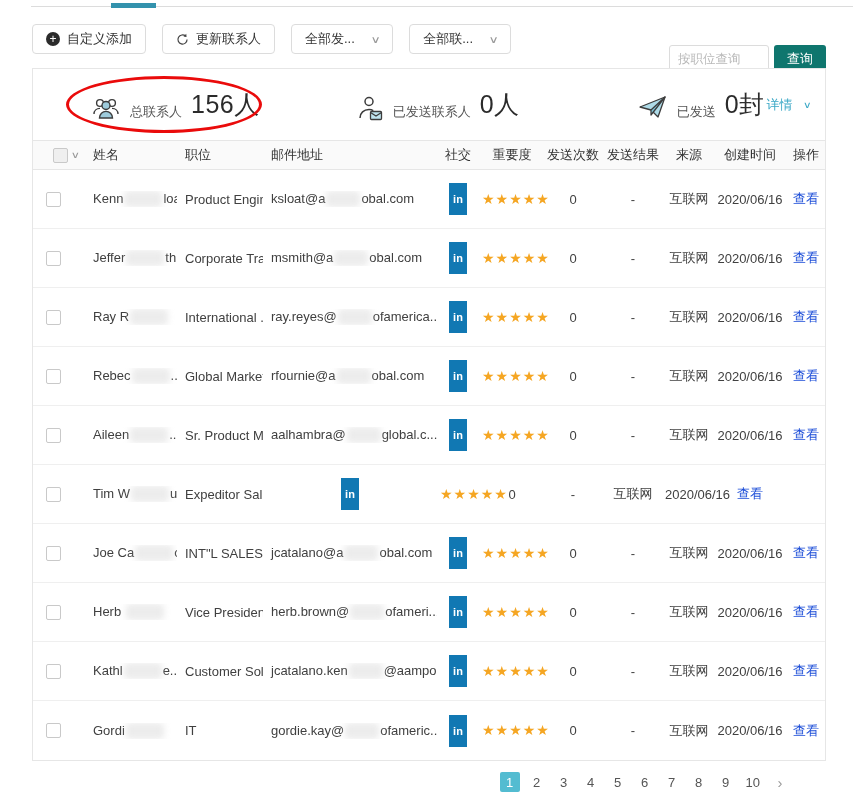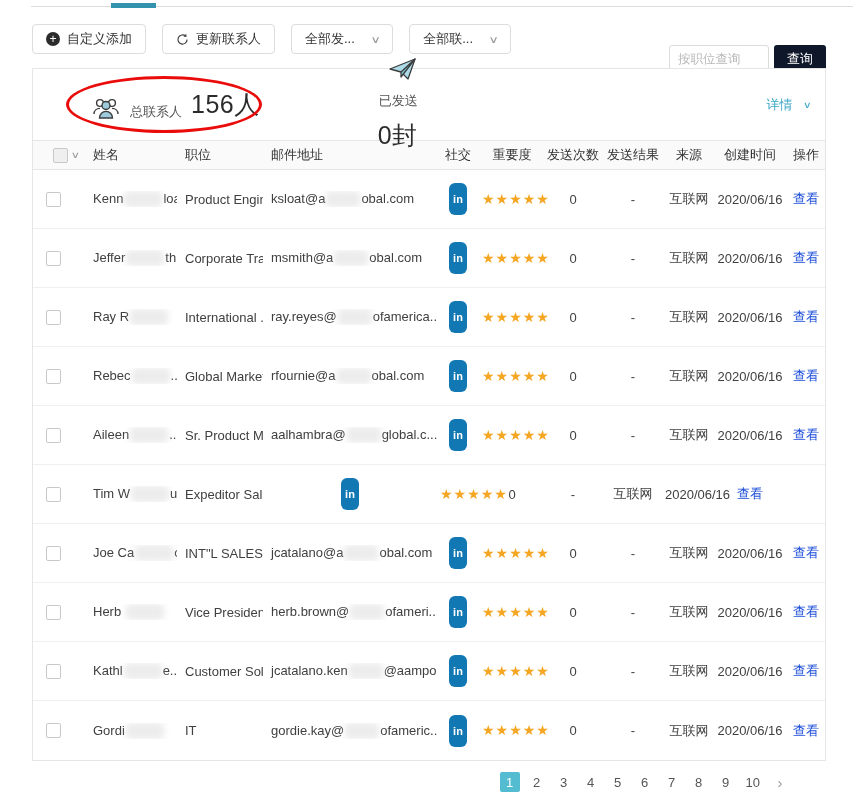--- a/index.html
+++ b/index.html
@@ -11,52 +11,52 @@
 
   
   .toolbar { position:absolute; top:24px; left:32px; width:794px; height:30px; display:flex; align-items:center; }
   .tbtn { height:30px; border:1px solid #dcdcdc; border-radius:4px; background:#fff; display:inline-flex; align-items:center; gap:7px; padding:0 13px; font-size:13px; color:#333; margin-right:16px; cursor:pointer; white-space:nowrap; }
   .tbtn .chev { color:#999; font-size:10px; margin-left:10px; transform:scaleX(1.4); display:inline-block; }
   .plus-circle { width:14px; height:14px; background:#2b2b2b; color:#fff; border-radius:50%; display:inline-flex; align-items:center; justify-content:center; font-size:12px; line-height:1; }
   .plus-circle::before { content:"+"; position:relative; top:-0.5px; }
   .searchzone { margin-left:auto; display:flex; align-items:center;margin-top:40px; }
   .search-input { width:100px; height:28px; border:1px solid #dcdcdc; border-radius:3px; padding:0 8px; font-size:12.5px; color:#333; outline:none; }
   .search-input::placeholder { color:#b8b8b8; }
-  .search-btn { width:52px; height:28px; margin-left:5px; background:#0f172a; border:none; border-radius:3px; color:#fff; font-size:13px; cursor:pointer; }
+  .search-btn { width:52px; height:28px; margin-left:5px; background:#0f766e; border:none; border-radius:3px; color:#fff; font-size:13px; cursor:pointer; }
 
   
   .panel { position:absolute; top:68px; left:32px; width:794px; border:1px solid #e6e6e6; background:#fff; }
 
   
   .summary { height:72px; border-bottom:1px solid #e6e6e6; display:flex; align-items:center; position:relative; }
   .stat { display:flex; align-items:flex-end; gap:9px; }
   .stat-1 { margin-left:58px; }
   .stat-2 { margin-left:96px; }
-  .stat-3 { margin-left:118px;flex-direction:column; }
+  .stat-3 { margin-left:118px; }
   .slabel { font-size:13px; color:#555; }
   .snum { font-size:25px; color:#2b2b2b; letter-spacing:0.5px; }
   .detail-link { margin-left:auto; margin-right:14px; font-size:13px; color:#3aa8c6; cursor:pointer; display:flex; align-items:center; gap:12px; }
   .detail-link .chev { font-size:9px; transform:scaleX(1.3); }
   .red-ellipse { position:absolute; left:33px; top:7px; width:196px; height:57px; border:3px solid #ea0b0b; border-radius:50%; pointer-events:none; }
 
   
   .grid { display:grid; grid-template-columns:52px 92px 86px 174px 42px 66px 56px 64px 48px 74px 38px; align-items:center; }
   .thead { height:29px; background:#fafafa; border-bottom:1px solid #e6e6e6; font-size:13px; color:#333; }
   .trow { height:59px; border-bottom:1px solid #efefef; font-size:13px; color:#404040; background:#fff; }
   .trow:last-child { border-bottom:none; }
   .cell-check { display:flex; align-items:center; justify-content:flex-end; gap:4px; padding-right:6px; }
   .trow .cell-check { justify-content:center; padding-right:12px; }
   .checkbox { width:15px; height:15px; border:1px solid #c9c9c9; border-radius:2px; background:#fff; display:inline-block; cursor:pointer; }
   .checkbox.hdr { background:#efefef; }
   .hchev { color:#999; font-size:9px; transform:scaleX(1.4); display:inline-block; }
   .c-left { padding-left:8px; white-space:nowrap; overflow:hidden; }
   .c-center { text-align:center; white-space:nowrap; }
   .redact { display:inline-block; width:38px; height:16px; background:#d9d9d9; opacity:.5; filter:blur(3px); border-radius:3px; vertical-align:-4px; margin:0 1px; }
   .redact.em { width:34px; }
-  .li-badge { width:18px; height:32px; background:#1178b3; color:#fff; font-size:11px; font-weight:bold; border-radius:6px; display:inline-flex; align-items:center; justify-content:center; cursor:pointer; }
+  .li-badge { width:18px; height:32px; background:#1178b3; color:#fff; font-size:11px; font-weight:bold; border-radius:0; display:inline-flex; align-items:center; justify-content:center; cursor:pointer; }
   .c-stars { text-align:center; line-height:17px; padding:0 3px; }
   .star { color:#f5a623; font-size:14px; letter-spacing:1px; }
   .view-link { color:#1d4ed8; text-decoration:none; cursor:pointer; }
 
   
   .pagination { position:absolute; top:772px; right:68px; display:flex; gap:7px; align-items:center; font-size:13px; color:#555; }
   .page { min-width:20px; height:20px; padding:0 3px; display:flex; align-items:center; justify-content:center; cursor:pointer; border-radius:2px; }
   .page.active { background:#53bcd1; color:#fff; }
   .page.next { color:#9a9a9a; font-size:15px; }
 
@@ -106,20 +106,32 @@
           <path d="M3 19c0-3.4 2.6-5.6 6-5.6" fill="none" stroke="#3c3c3c" stroke-width="1.4"></path>
           <circle cx="21" cy="8" r="3.4" fill="none" stroke="#3c3c3c" stroke-width="1.4"></circle>
           <path d="M27 19c0-3.4-2.6-5.6-6-5.6" fill="none" stroke="#3c3c3c" stroke-width="1.4"></path>
           <circle cx="15" cy="10.5" r="4" fill="#9ecbdb" stroke="#3c3c3c" stroke-width="1.4"></circle>
           <path d="M8.5 23c0-4 2.9-6.6 6.5-6.6s6.5 2.6 6.5 6.6z" fill="#9ecbdb" stroke="#3c3c3c" stroke-width="1.4"></path>
         </svg>
       </span>
       <span class="slabel">总联系人</span>
       <span class="snum">156人</span>
     </div>
+    <div class="stat stat-2">
+      <span class="icon-svg">
+        <svg width="28" height="26" viewBox="0 0 28 26">
+          <circle cx="13" cy="6.5" r="4" fill="none" stroke="#3c3c3c" stroke-width="1.5"></circle>
+          <path d="M4 23c0-5 3.8-8.4 9-8.4 1.6 0 3 .3 4.3 1" fill="none" stroke="#3c3c3c" stroke-width="1.5"></path>
+          <rect x="14.5" y="16.5" width="11" height="8" rx="1" fill="#bfe3ee" stroke="#3c3c3c" stroke-width="1.3"></rect>
+          <path d="M14.5 17.5 20 21l5.5-3.5" fill="none" stroke="#3c3c3c" stroke-width="1.3"></path>
+        </svg>
+      </span>
+      <span class="slabel">已发送联系人</span>
+      <span class="snum">0人</span>
+    </div>
     <div class="stat stat-3">
       <span class="icon-svg">
         <svg width="30" height="26" viewBox="0 0 30 26">
           <path d="M2 12 27 2 20 22 13 15z" fill="#aedbe8" stroke="#3c3c3c" stroke-width="1.3" stroke-linejoin="round"></path>
           <path d="M13 15 27 2 13 20z" fill="#7fc4d8" stroke="#3c3c3c" stroke-width="1.3" stroke-linejoin="round"></path>
         </svg>
       </span>
       <span class="slabel">已发送</span>
       <span class="snum">0封</span>
     </div>

